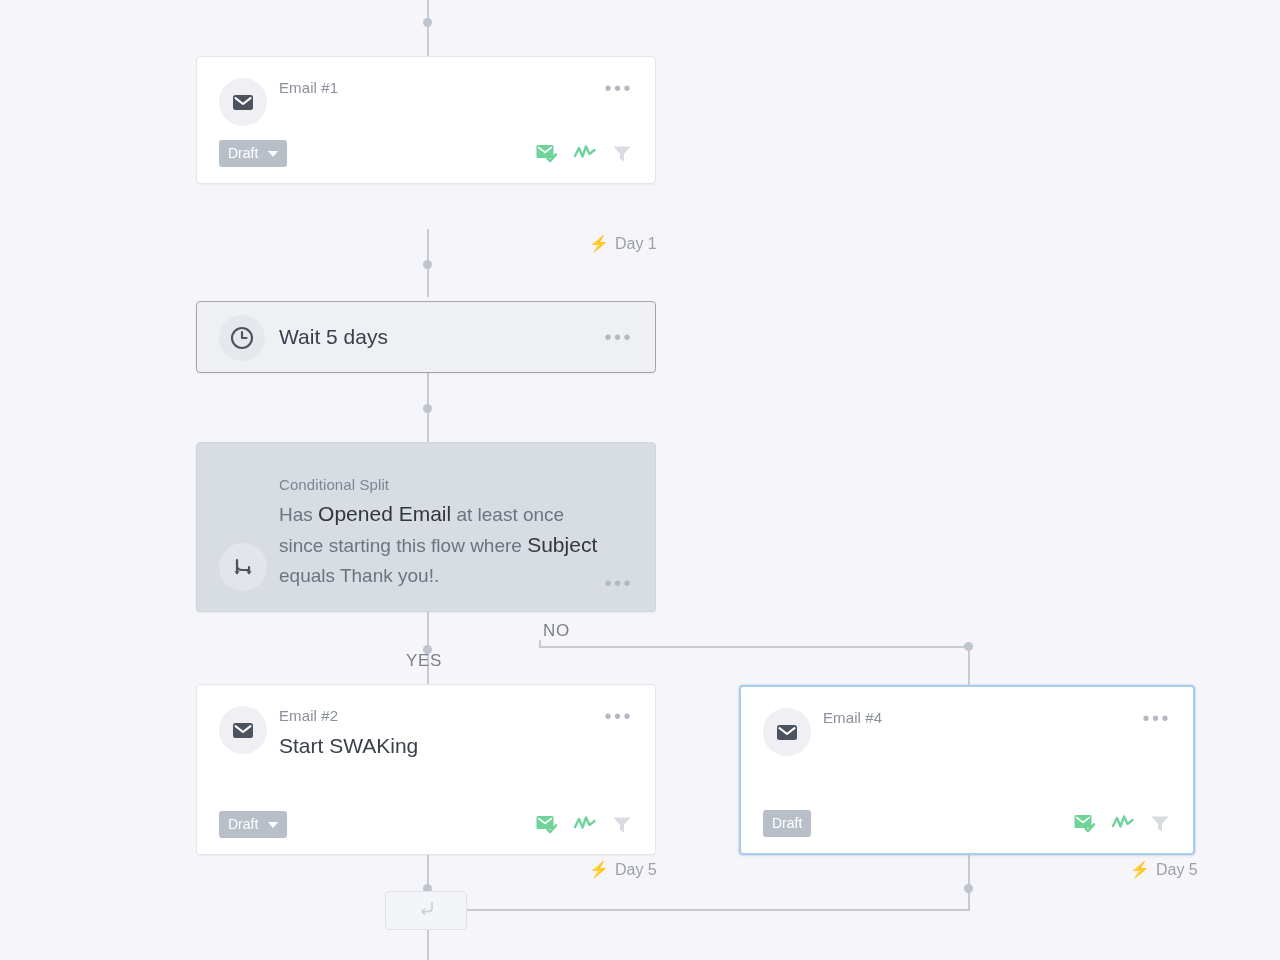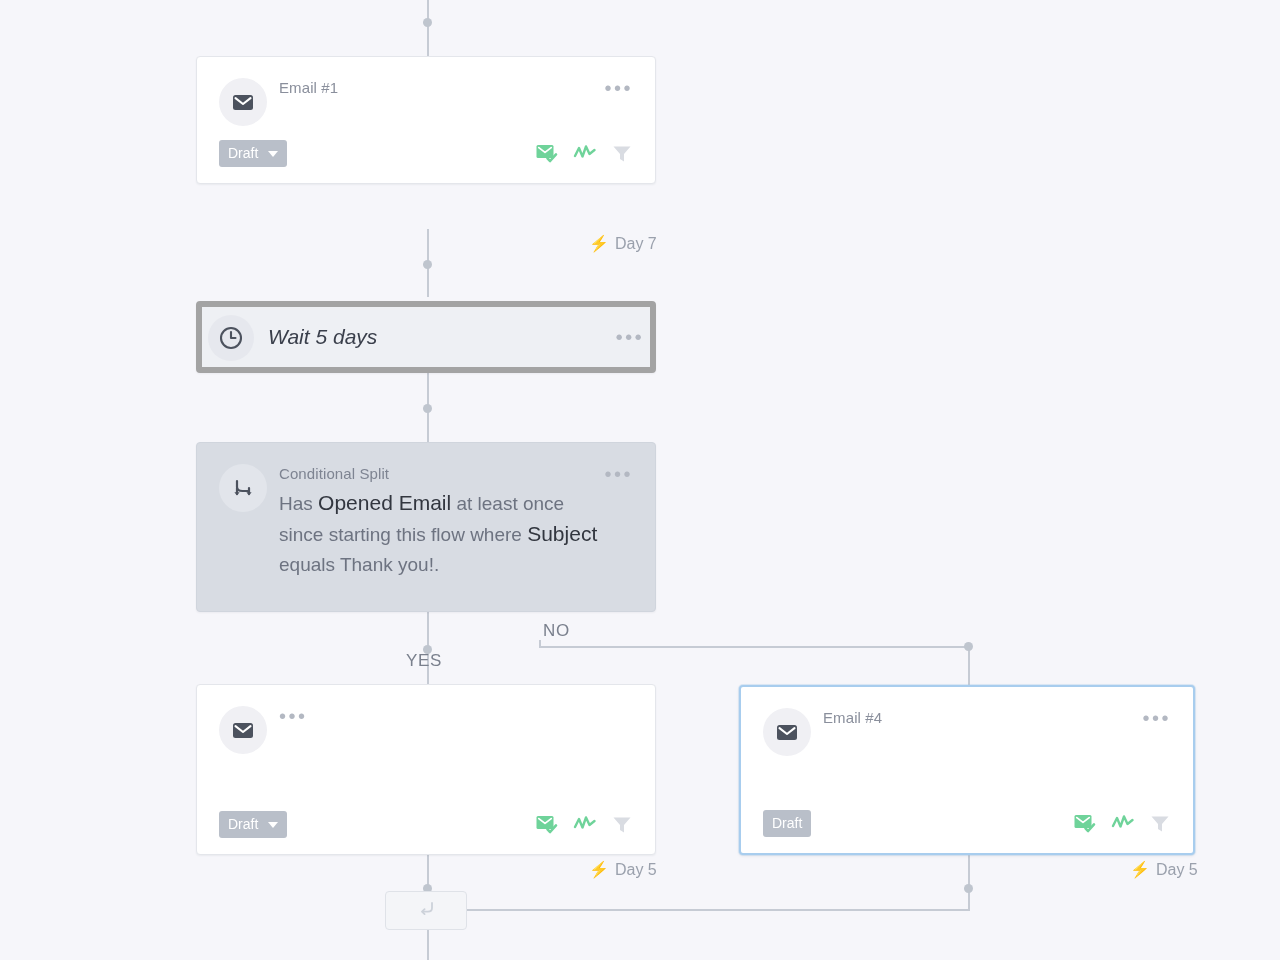--- a/index.html
+++ b/index.html
@@ -140,46 +140,45 @@
     align-items: center;
     gap: 14px;
   }
   .foot-icons .fi { cursor: pointer; line-height: 0; }
 
   
   .node-plain {
     position: absolute;
     border-radius: 4px;
     background: #eef0f4;
-    border: 6px solid #a3a3a3;
+    border: 1px solid #a3a3a3;
     box-shadow: 0 1px 2px rgba(40,45,60,.05);
     display: flex;
     align-items: center;
-    padding: 0 6px;
-    font-style: italic;
+    padding: 0 22px;
   }
   .node-plain .avatar { background: #e6e8ee; width: 46px; height: 46px; margin-right: 14px; }
   .node-plain .plain-label {
     flex: 1 1 auto;
     font-size: 21px;
     color: #3a3f4b;
     line-height: 26px;
   }
 
   
   .node-split {
     position: absolute;
     border-radius: 4px;
     background: #d8dce3;
     border: 1px solid #d0d5dd;
     box-shadow: 0 1px 2px rgba(40,45,60,.05);
   }
   .node-split .split-inner {
     display: flex;
-    align-items: flex-start;
+    align-items: flex-end;
     padding: 20px 22px;
     height: 100%;
   }
   .node-split .avatar { background: #e2e5eb; }
   .node-split .eyebrow { color: #7e8492; }
   .split-body {
     font-size: 19px;
     line-height: 30px;
     color: #6d7381;
     margin-top: 5px;
@@ -286,21 +285,21 @@
               <path d="M2.5 3.5 H19.5 L13 11 V18.5 L9 16 V11 Z" fill="#d9dce2"></path>
             </svg>
           </span>
         </div>
       </div>
     </div>
   </div>
 
   <div class="day-chip" style="left:589px; top:235px;">
     <span class="bolt">⚡</span>
-    <span>Day 7</span>
+    <span>Day 1</span>
   </div>
 
   <div class="node-plain" style="left:196px; top:301px; width:460px; height:72px;">
     <div class="avatar">
       <svg width="28" height="28" viewBox="0 0 28 28" aria-hidden="true">
         <circle cx="14" cy="14" r="10" stroke="#4c525e" stroke-width="2.1" fill="none"></circle>
         <path d="M14 8 V14 H18.5" stroke="#4c525e" stroke-width="2.1" fill="none" stroke-linecap="round" stroke-linejoin="round"></path>
       </svg>
     </div>
     <div class="plain-label">Wait 5 days</div>
@@ -333,20 +332,24 @@
 
   <div class="card" style="left:196px; top:684px; width:460px; height:171px;">
     <div class="card-inner">
       <div class="card-head">
         <div class="avatar">
           <svg width="28" height="28" viewBox="0 0 28 28" aria-hidden="true">
             <rect x="4" y="7" width="20" height="15" rx="2.5" fill="#4c525e"></rect>
             <path d="M6.5 10.2 L14 16 L21.5 10.2" stroke="#ffffff" stroke-width="2.1" fill="none" stroke-linecap="round" stroke-linejoin="round"></path>
           </svg>
         </div>
+        <div class="card-titles">
+          <div class="eyebrow">Email #2</div>
+          <div class="subject">Start SWAKing</div>
+        </div>
         <div class="dots">•••</div>
       </div>
       <div class="card-foot">
         <div class="badge">
           <span>Draft</span>
           <span class="caret"></span>
         </div>
         <div class="foot-icons">
           <span class="fi">
             <svg width="24" height="22" viewBox="0 0 24 22" aria-hidden="true">

